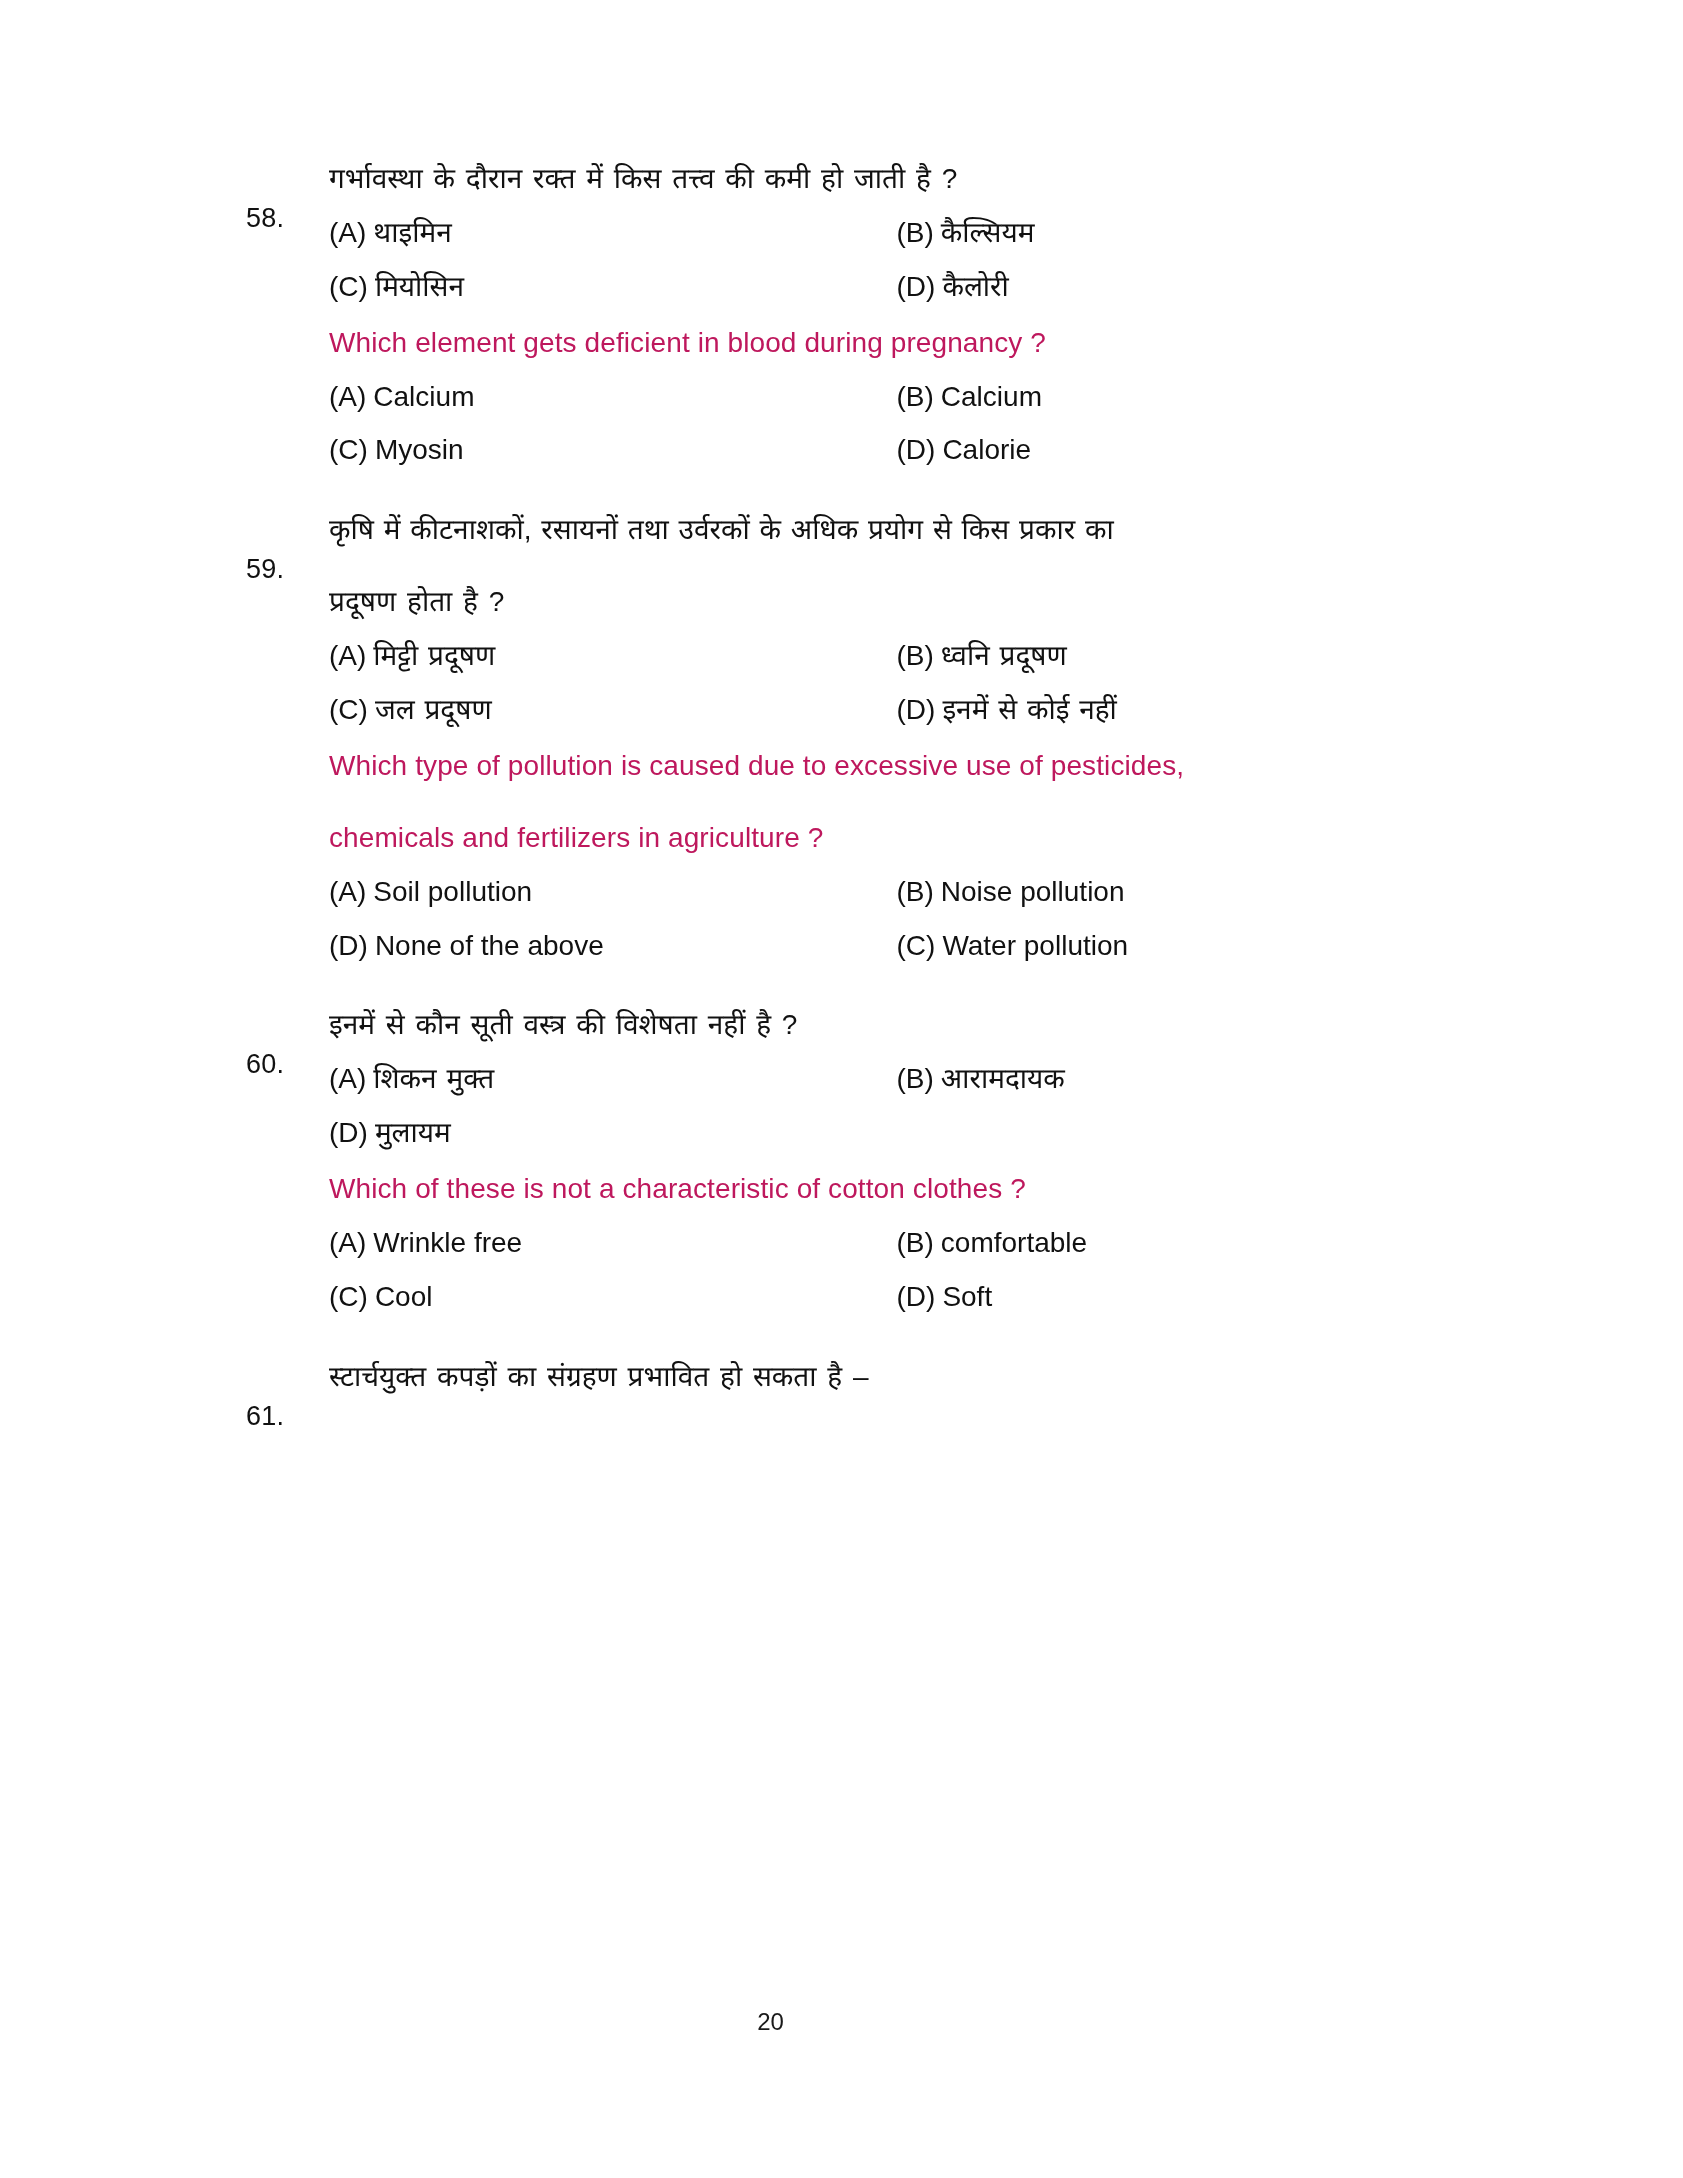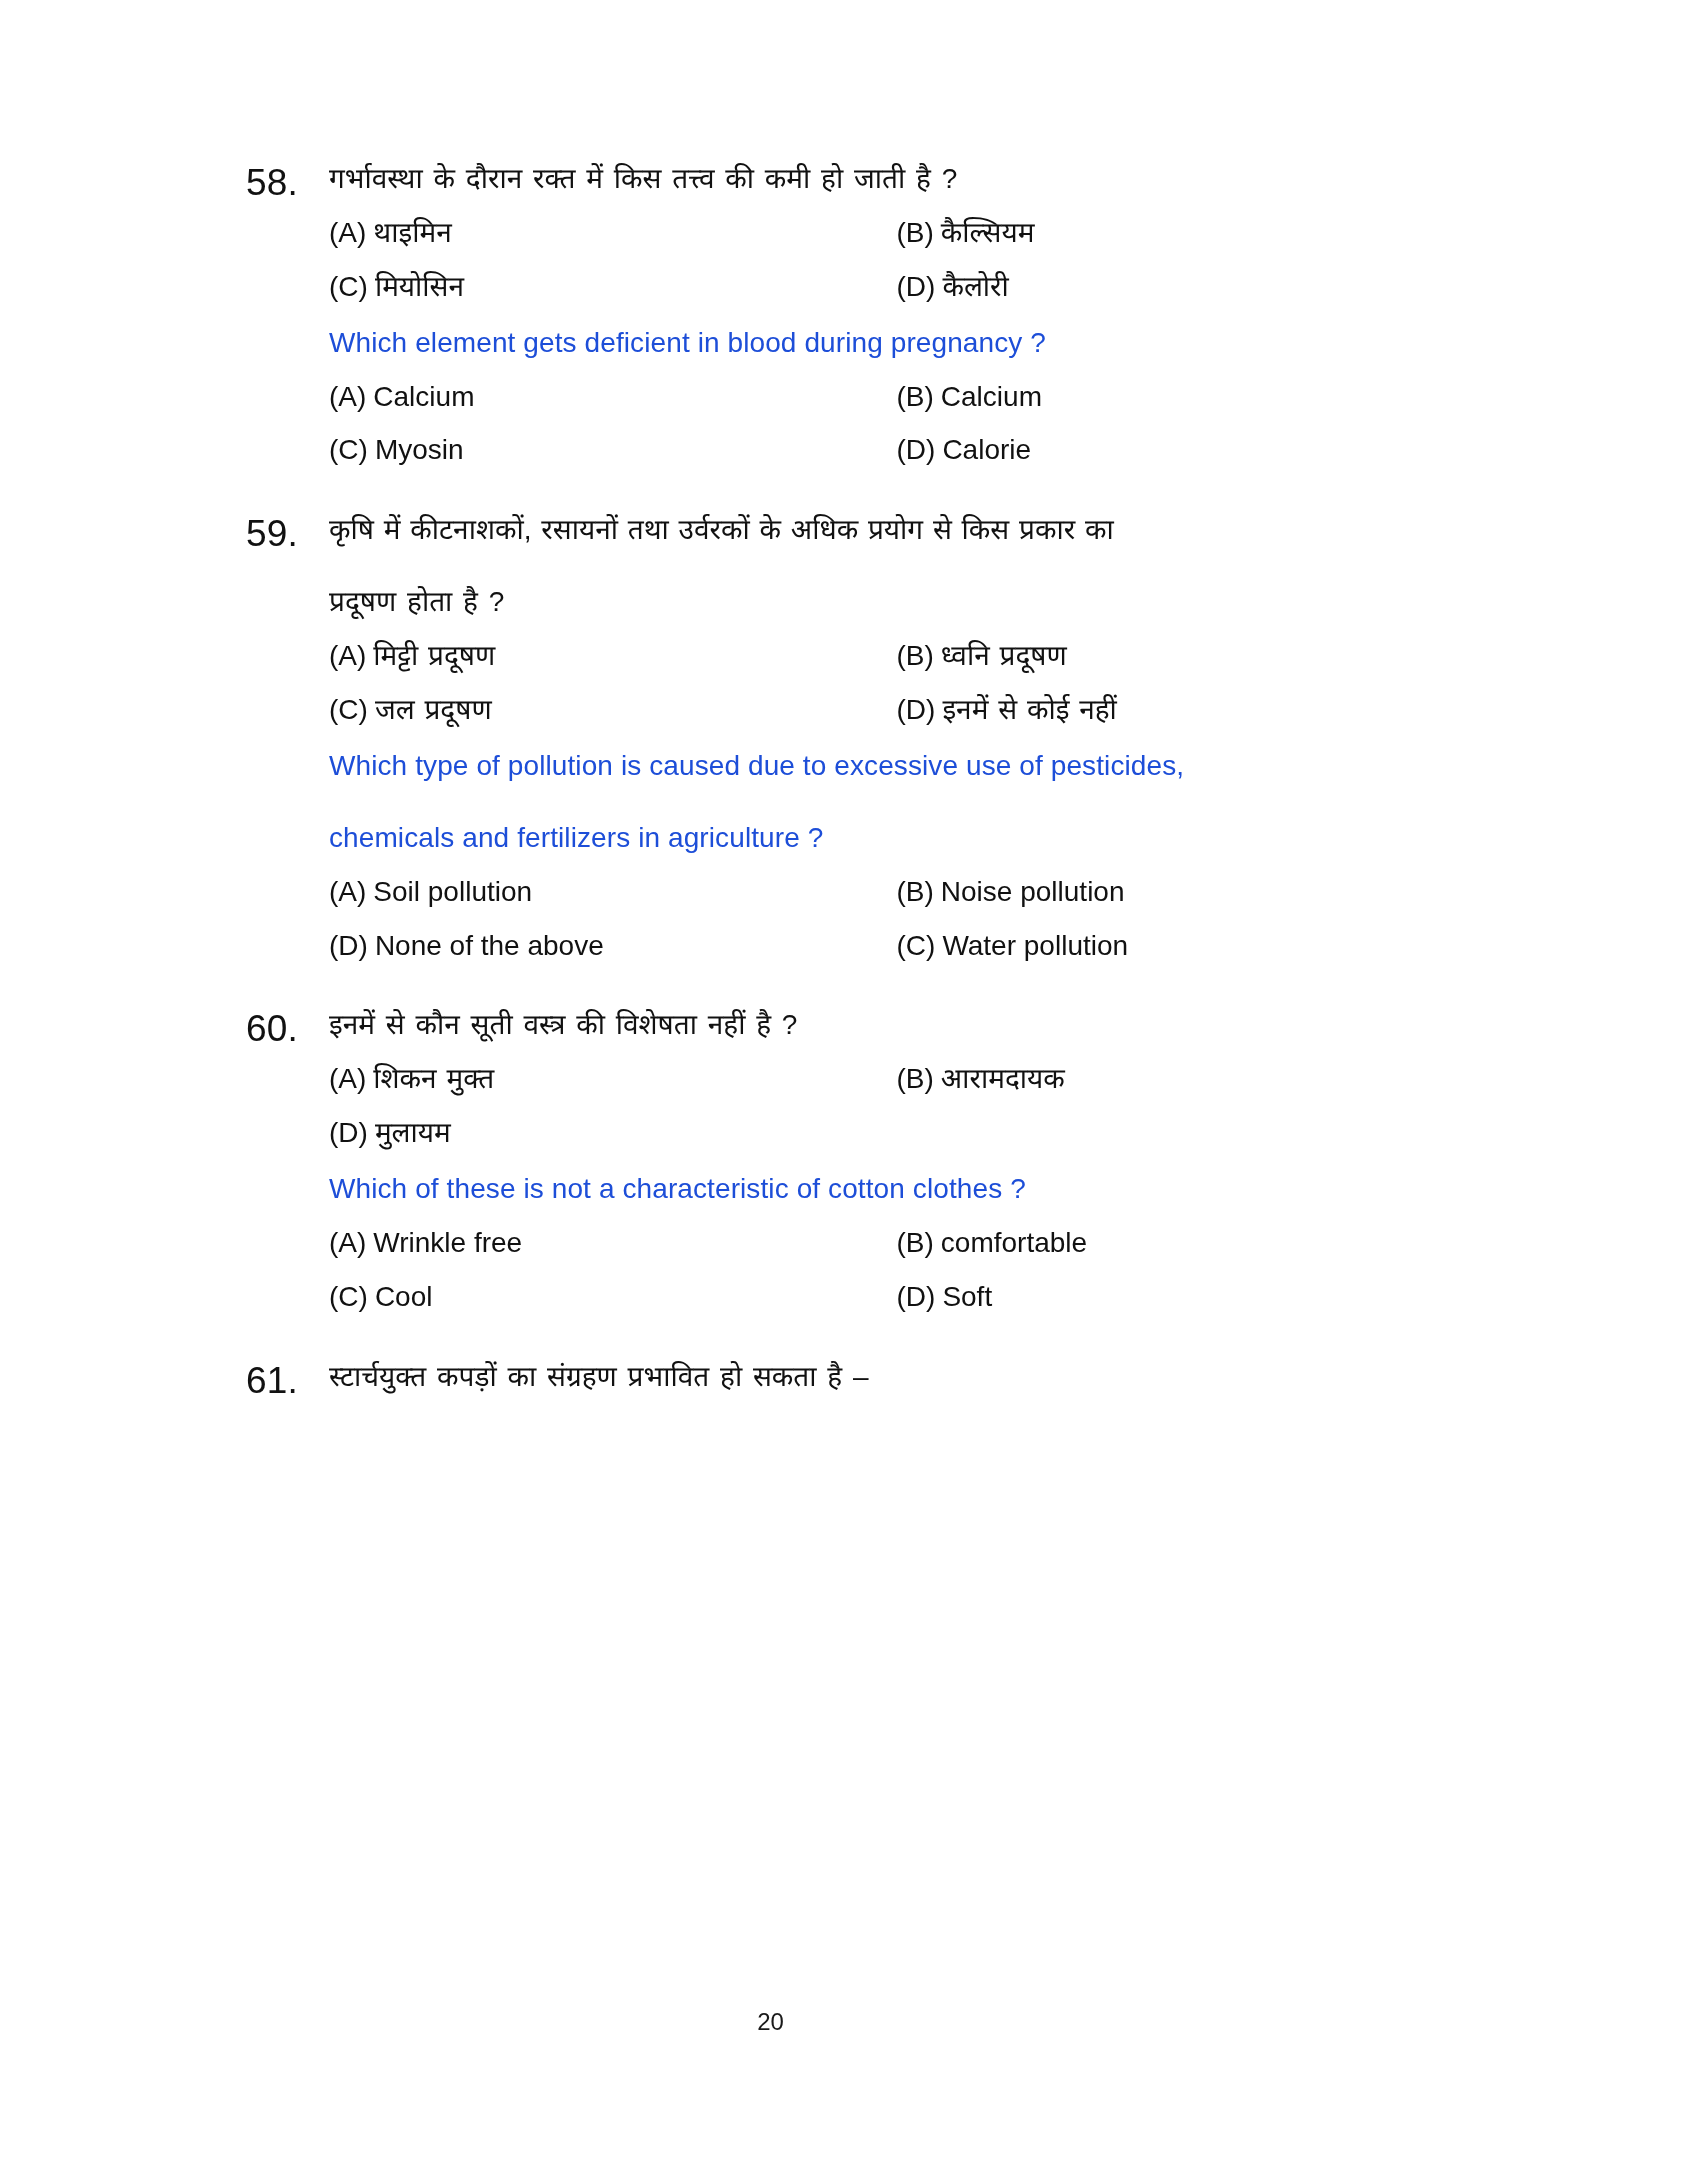--- a/index.html
+++ b/index.html
@@ -43,24 +43,25 @@
 
   .q-row {
     display: flex;
     align-items: flex-start;
     width: 100%;
   }
 
   .q-num {
     width: 83px;
     flex: 0 0 83px;
-    font-size: 37px;
+    font-size: 27px;
     line-height: 1.0;
     padding-top: 6px;
     letter-spacing: 0.2px;
+    margin-top: 41px;
   }
 
   .q-body {
     flex: 1 1 auto;
     min-width: 0;
   }
 
   
   .q-text-hi {
     font-family: "Liberation Sans", "DejaVu Sans", sans-serif;
@@ -73,21 +74,21 @@
     text-align: justify;
     text-align-last: left;
     word-spacing: 2px;
   }
 
   
   .q-text-en {
     font-family: "Liberation Sans", "DejaVu Sans", sans-serif;
     font-size: 28px;
     line-height: 1.50;
-    color: #1d4ed8;
+    color: #be185d;
     letter-spacing: 0.1px;
   }
 
   .line-gap {
     height: 30px;
   }
 
   
   .options {
     width: 100%;

